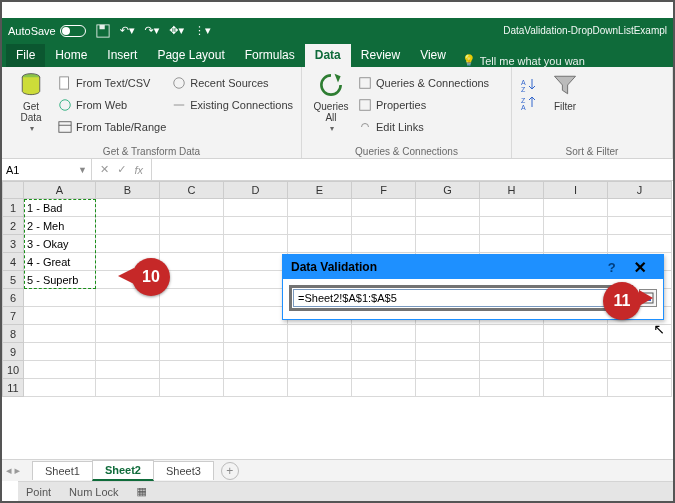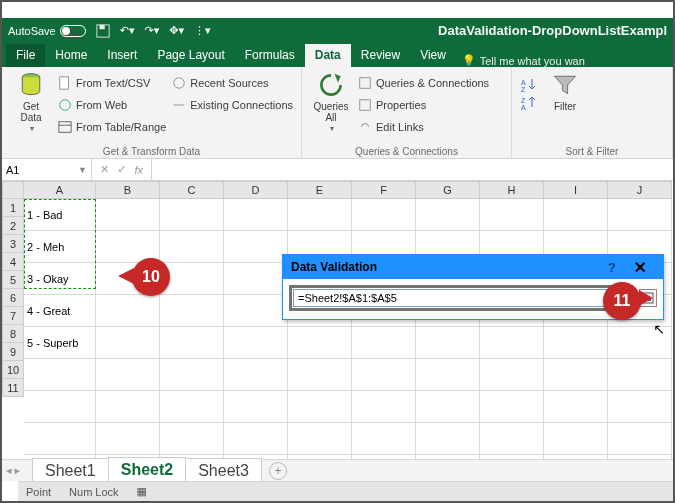--- a/index.html
+++ b/index.html
@@ -5,21 +5,21 @@
   * { box-sizing: border-box; margin: 0; padding: 0; font-family: "Segoe UI", Arial, sans-serif; }
   body { background: #fff; width: 675px; height: 503px; overflow: hidden; border: 2px solid #555; position: relative; font-size: 11px; }
   
   
   .titlebar { height: 25px; background: #0f6b3a; color: #fff; display: flex; align-items: center; padding: 0 6px; font-size: 11px; margin-top: 16px; }
   .titlebar .autosave { display: flex; align-items: center; gap: 4px; }
   .titlebar .toggle { width: 26px; height: 12px; border: 1px solid #fff; border-radius: 7px; position: relative; }
   .titlebar .toggle::after { content: ""; position: absolute; width: 8px; height: 8px; background: #fff; border-radius: 50%; left: 1px; top: 1px; }
   .qat { display: flex; gap: 10px; margin-left: 10px; align-items: center; }
   .qat-icon { width: 14px; height: 14px; opacity: .9; }
-  .titlebar .doc-title { margin-left: auto; font-size: 13px; opacity: .95; white-space: nowrap; font-weight: bold; }
+  .titlebar .doc-title { margin-left: auto; font-size: 10px; opacity: .95; white-space: nowrap; }
   
   
   .menutabs { height: 24px; background: #0f6b3a; display: flex; align-items: flex-end; padding-left: 4px; color: #fff; }
   .menutab { padding: 4px 10px 5px; font-size: 12px; cursor: pointer; }
   .menutab.file { background: #0b5730; }
   .menutab.active { background: #f3f3f3; color: #0f6b3a; font-weight: 600; }
   .tell-me { margin-left: 6px; display: flex; align-items: center; gap: 4px; opacity: .9; }
   
   
   .ribbon { height: 92px; background: #f3f3f3; border-bottom: 1px solid #d4d4d4; display: flex; }
@@ -40,30 +40,30 @@
   
   
   .gridwrap { position: relative; height: 282px; background: #fff; overflow: hidden; }
   .corner { position: absolute; left: 0; top: 0; width: 22px; height: 18px; background: #e6e6e6; border: 1px solid #ccc; }
   .colhdrs { position: absolute; left: 22px; top: 0; right: 0; height: 18px; display: flex; }
   .colhdr { width: 64px; background: #e6e6e6; border: 1px solid #ccc; border-left: none; text-align: center; font-size: 11px; color: #333; display: flex; align-items: center; justify-content: center; }
   .colhdr.first { width: 72px; }
   .rowhdrs { position: absolute; left: 0; top: 18px; width: 22px; }
   .rowhdr { height: 18px; background: #e6e6e6; border: 1px solid #ccc; border-top: none; text-align: center; font-size: 11px; color: #333; display: flex; align-items: center; justify-content: center; }
   .cells { position: absolute; left: 22px; top: 18px; right: 0; }
-  .cellrow { display: flex; height: 32px; }
+  .cellrow { display: flex; height: 18px; }
   .cell { width: 64px; border-right: 1px solid #d9d9d9; border-bottom: 1px solid #d9d9d9; font-size: 11px; padding: 0 3px; display: flex; align-items: center; background: #fff; }
   .cell.first { width: 72px; }
   
   .marquee { position: absolute; left: 22px; top: 18px; width: 72px; height: 90px; border: 1.5px dashed #1a8f1a; pointer-events: none; }
   
   
   .sheetbar { position: absolute; bottom: 20px; left: 0; right: 0; height: 22px; background: #f3f3f3; border-top: 1px solid #d4d4d4; display: flex; align-items: center; padding-left: 30px; }
   .sheet-nav { position: absolute; left: 4px; display: flex; gap: 4px; color: #999; }
-  .sheettab { padding: 3px 12px; border: 1px solid #ccc; border-bottom: none; background: #fff; font-size: 16px; margin-right: -1px; color: #444; }
+  .sheettab { padding: 3px 12px; border: 1px solid #ccc; border-bottom: none; background: #fff; font-size: 11px; margin-right: -1px; color: #444; }
   .sheettab.active { border-bottom: 2px solid #0f6b3a; color: #0f6b3a; font-weight: 600; }
   .newsheet { width: 18px; height: 18px; border: 1px solid #bbb; border-radius: 50%; display: flex; align-items: center; justify-content: center; margin-left: 8px; color: #888; font-size: 12px; }
   
   
   .statusbar { position: absolute; bottom: 0; left: 16px; right: 0; height: 20px; background: #e5e5e5; border-top: 1px solid #d4d4d4; display: flex; align-items: center; padding: 0 8px; font-size: 11px; color: #555; gap: 18px; }
   
   
   .dv-box { position: absolute; left: 280px; top: 252px; width: 382px; background: #fff; border: 1px solid #1e90ff; box-shadow: 1px 2px 4px rgba(0,0,0,.25); }
   .dv-title { background: #1e90ff; color: #000; height: 24px; display: flex; align-items: center; padding: 0 8px; font-size: 12px; font-weight: 600; position: relative; }
   .dv-title .spacer { flex: 1; }

